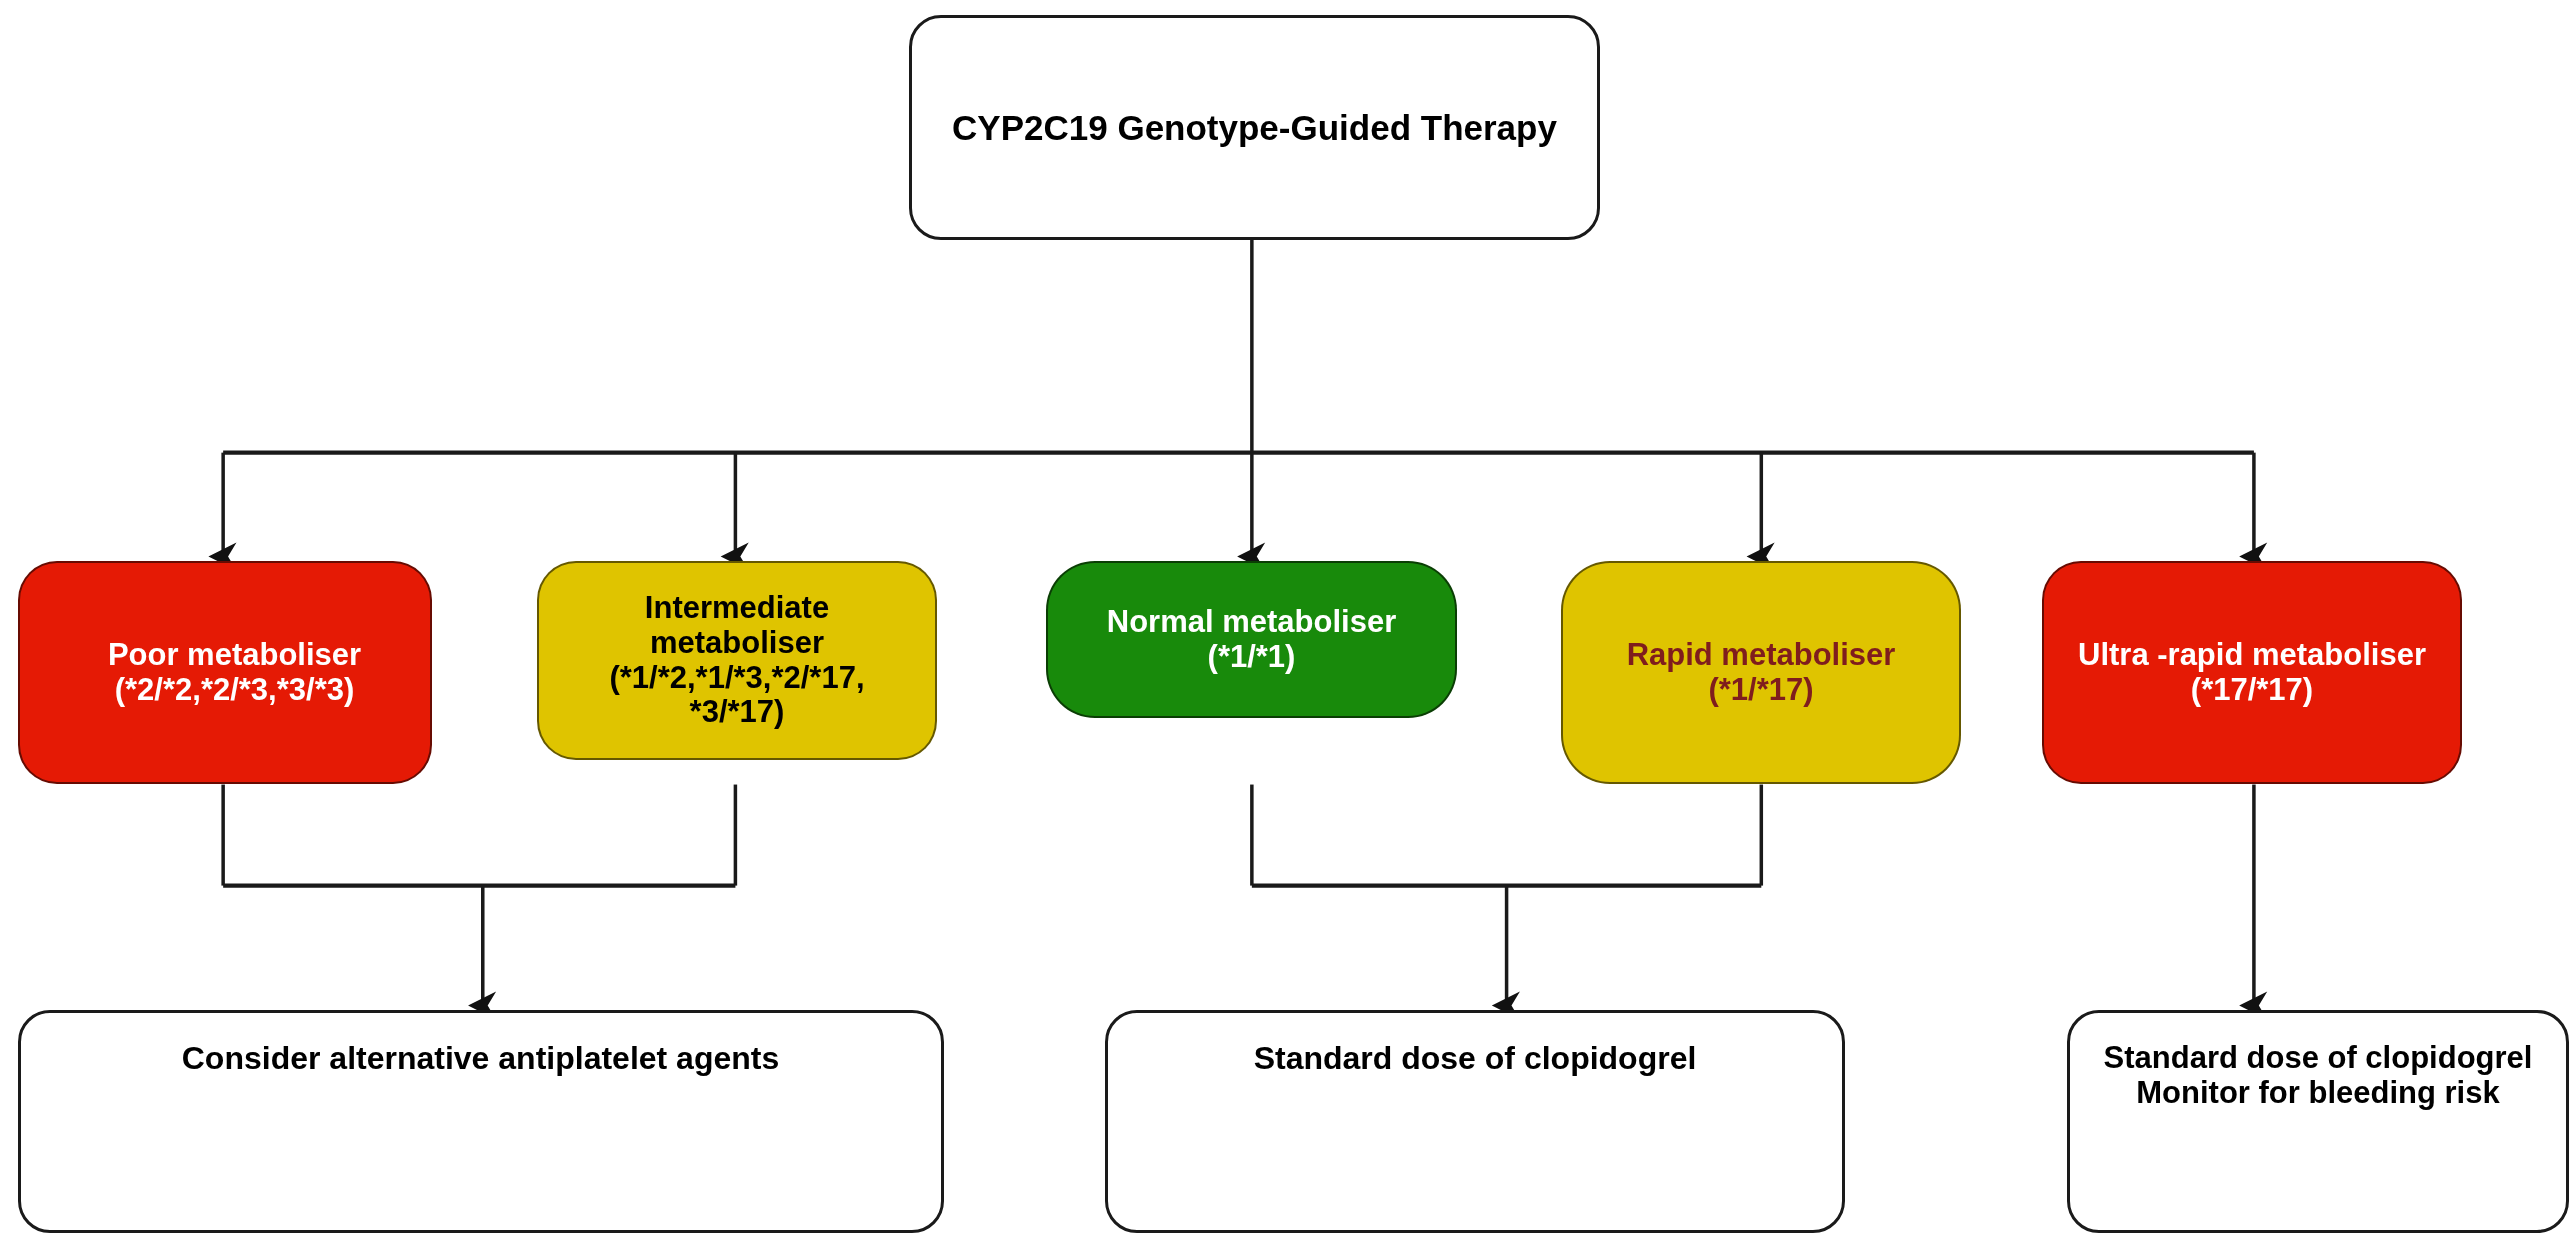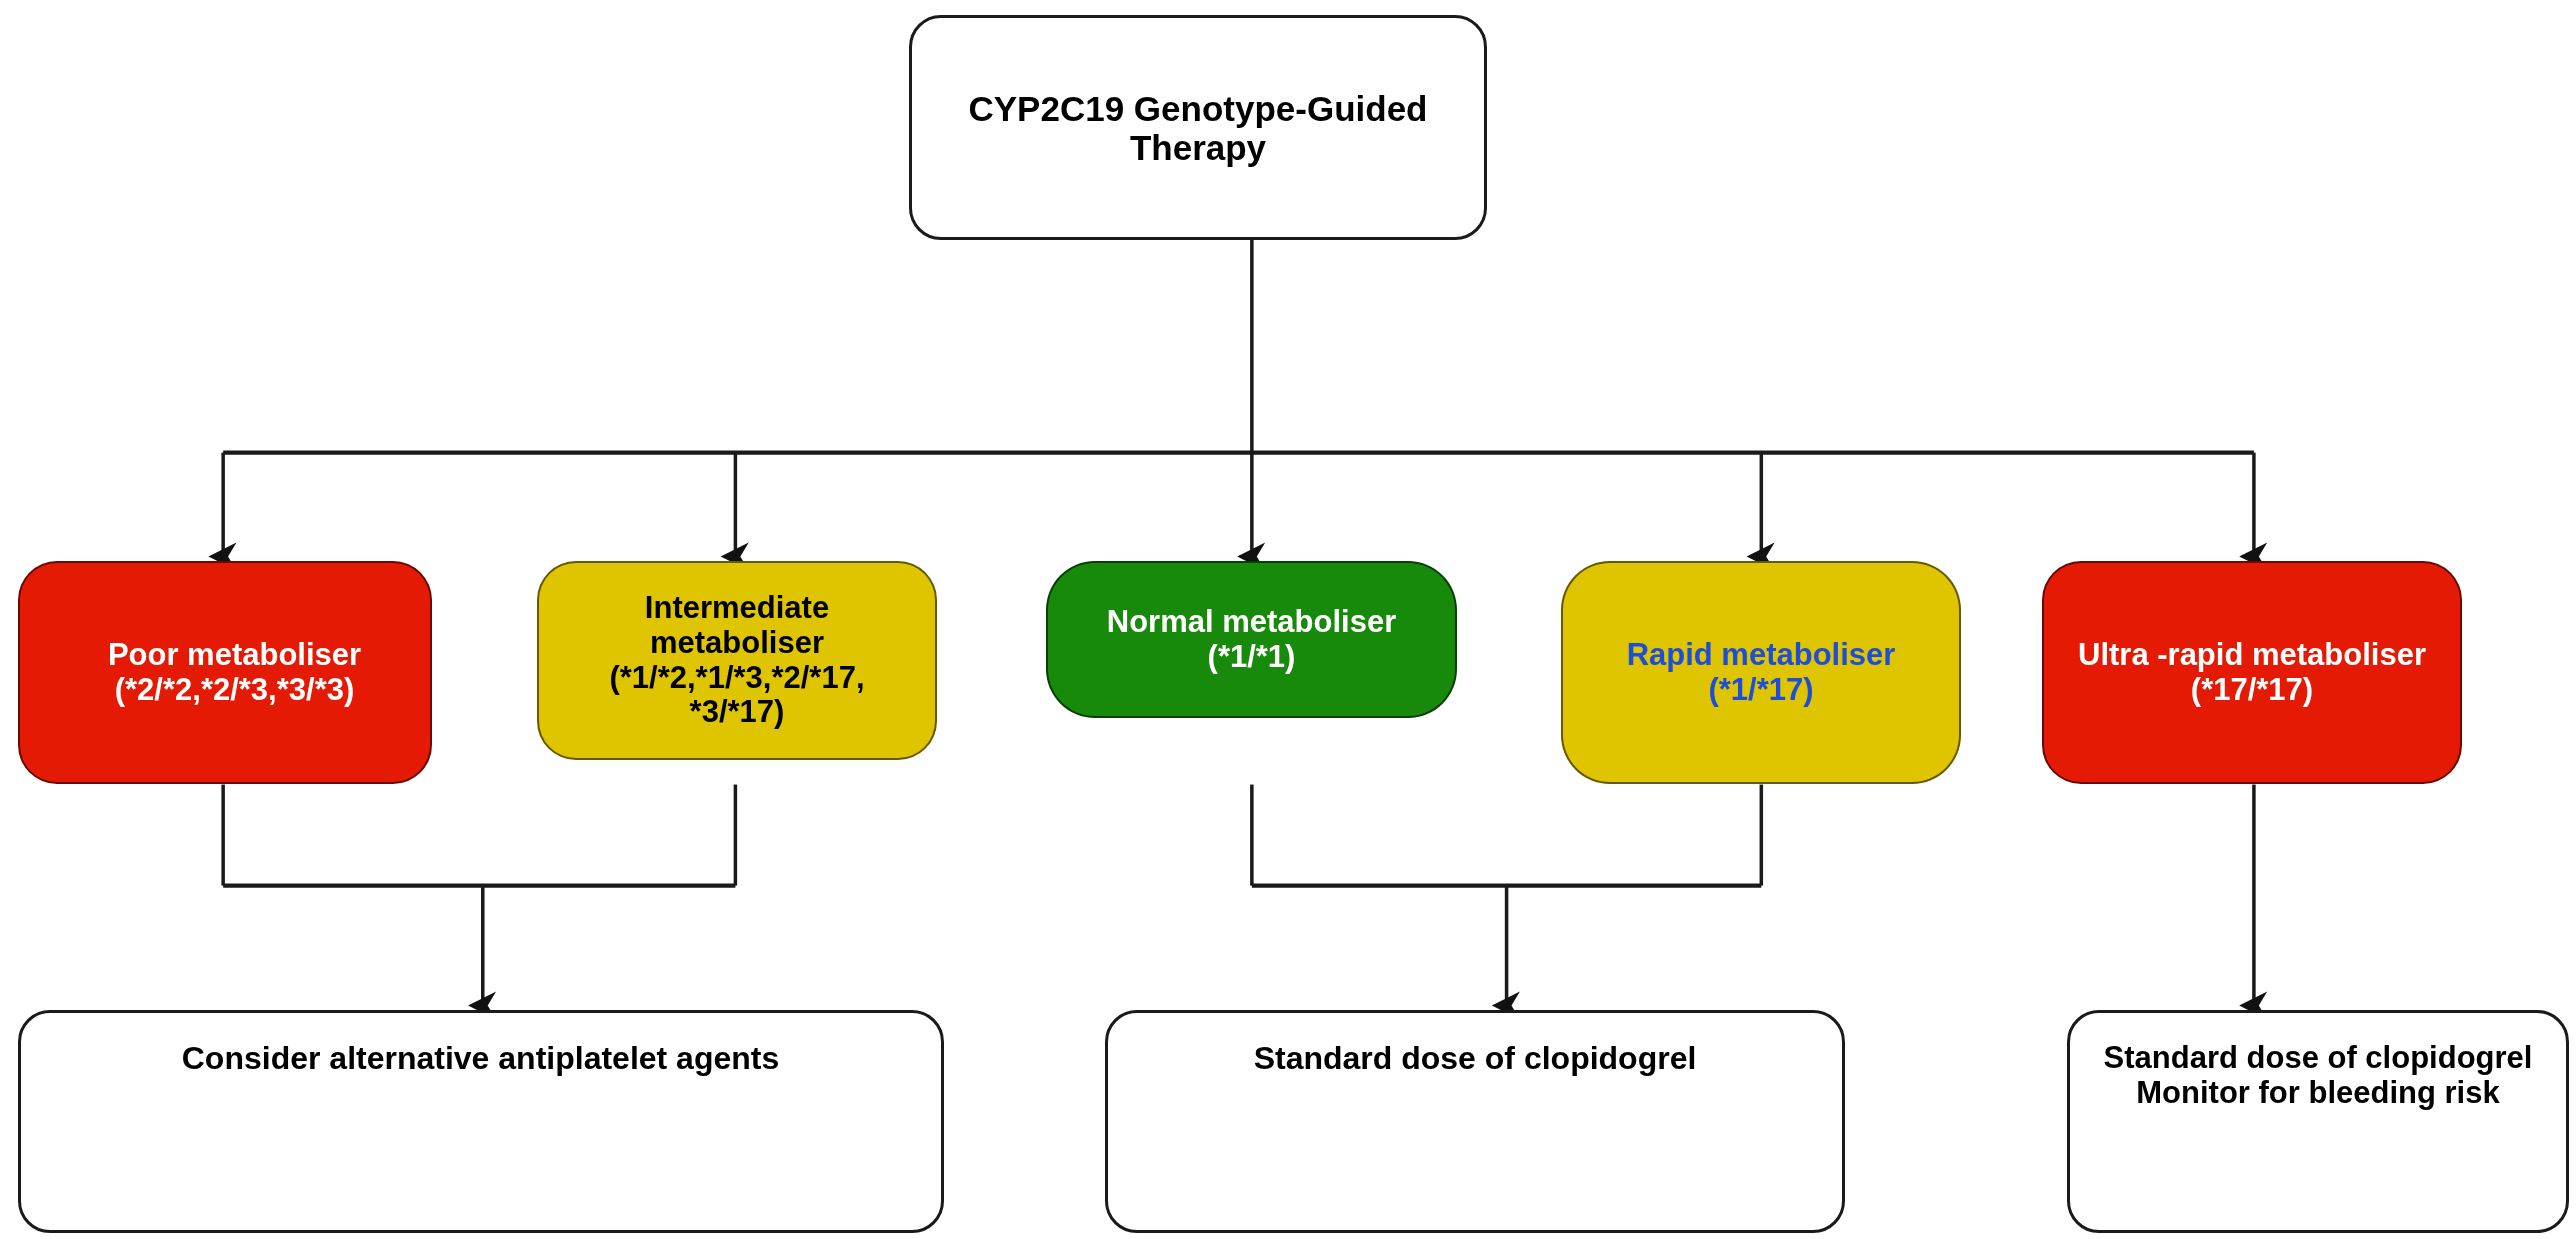--- a/index.html
+++ b/index.html
@@ -48,21 +48,21 @@
   }
   .node.colored {
     border: 2.8px solid rgba(0,0,0,0.55);
     border-radius: 39px;
     font-size: 31px;
     align-items: center;
   }
   .node.colored.tight { border-radius: 49px; }
   .label { display: block; width: 100%; padding: 0 12.6px; box-sizing: border-box; }
 
-  #root-node      { left: 909px; top: 15.4px;  width: 578px;  height: 225px; font-size: 35px; }
+  #root-node      { left: 909px; top: 15.4px;  width: 691px;  height: 225px; font-size: 35px; }
   #node-poor      { left: 17.5px;   top: 561px; width: 414px;  height: 223px; padding-left: 20px; }
   #node-intermediate { left: 537px; top: 561px; width: 400px; height: 199px; }
   #node-normal    { left: 1046px; top: 561px; width: 411px;  height: 157px; }
   #node-rapid     { left: 1561px; top: 561px; width: 400px;  height: 223px; }
   #node-ultrarapid{ left: 2042px; top: 561px; width: 420px;  height: 223px; }
   #outcome-left   { left: 17.5px;   top: 1010px; width: 926px; height: 223px; }
   #outcome-middle { left: 1105px; top: 1010px; width: 740px; height: 223px; }
   #outcome-right  { left: 2067px; top: 1010px; width: 502px;  height: 223px; font-size: 31px; }
 </style>
 </head>
@@ -114,21 +114,21 @@
 metaboliser
 (*1/*2,*1/*3,*2/*17,
 *3/*17)</span>
   </div>
 
   <div class="node colored tight" id="node-normal" style="background:#188A0B;color:#ffffff;">
     <span class="label">Normal metaboliser
 (*1/*1)</span>
   </div>
 
-  <div class="node colored tight" id="node-rapid" style="background:#DFC400;color:#1d4ed8;">
+  <div class="node colored tight" id="node-rapid" style="background:#DFC400;color:#7f1d1d;">
     <span class="label">Rapid metaboliser
 (*1/*17)</span>
   </div>
 
   <div class="node colored" id="node-ultrarapid" style="background:#E51A05;color:#ffffff;">
     <span class="label">Ultra -rapid metaboliser
 (*17/*17)</span>
   </div>
 
   <div class="node plain outcome" id="outcome-left">

